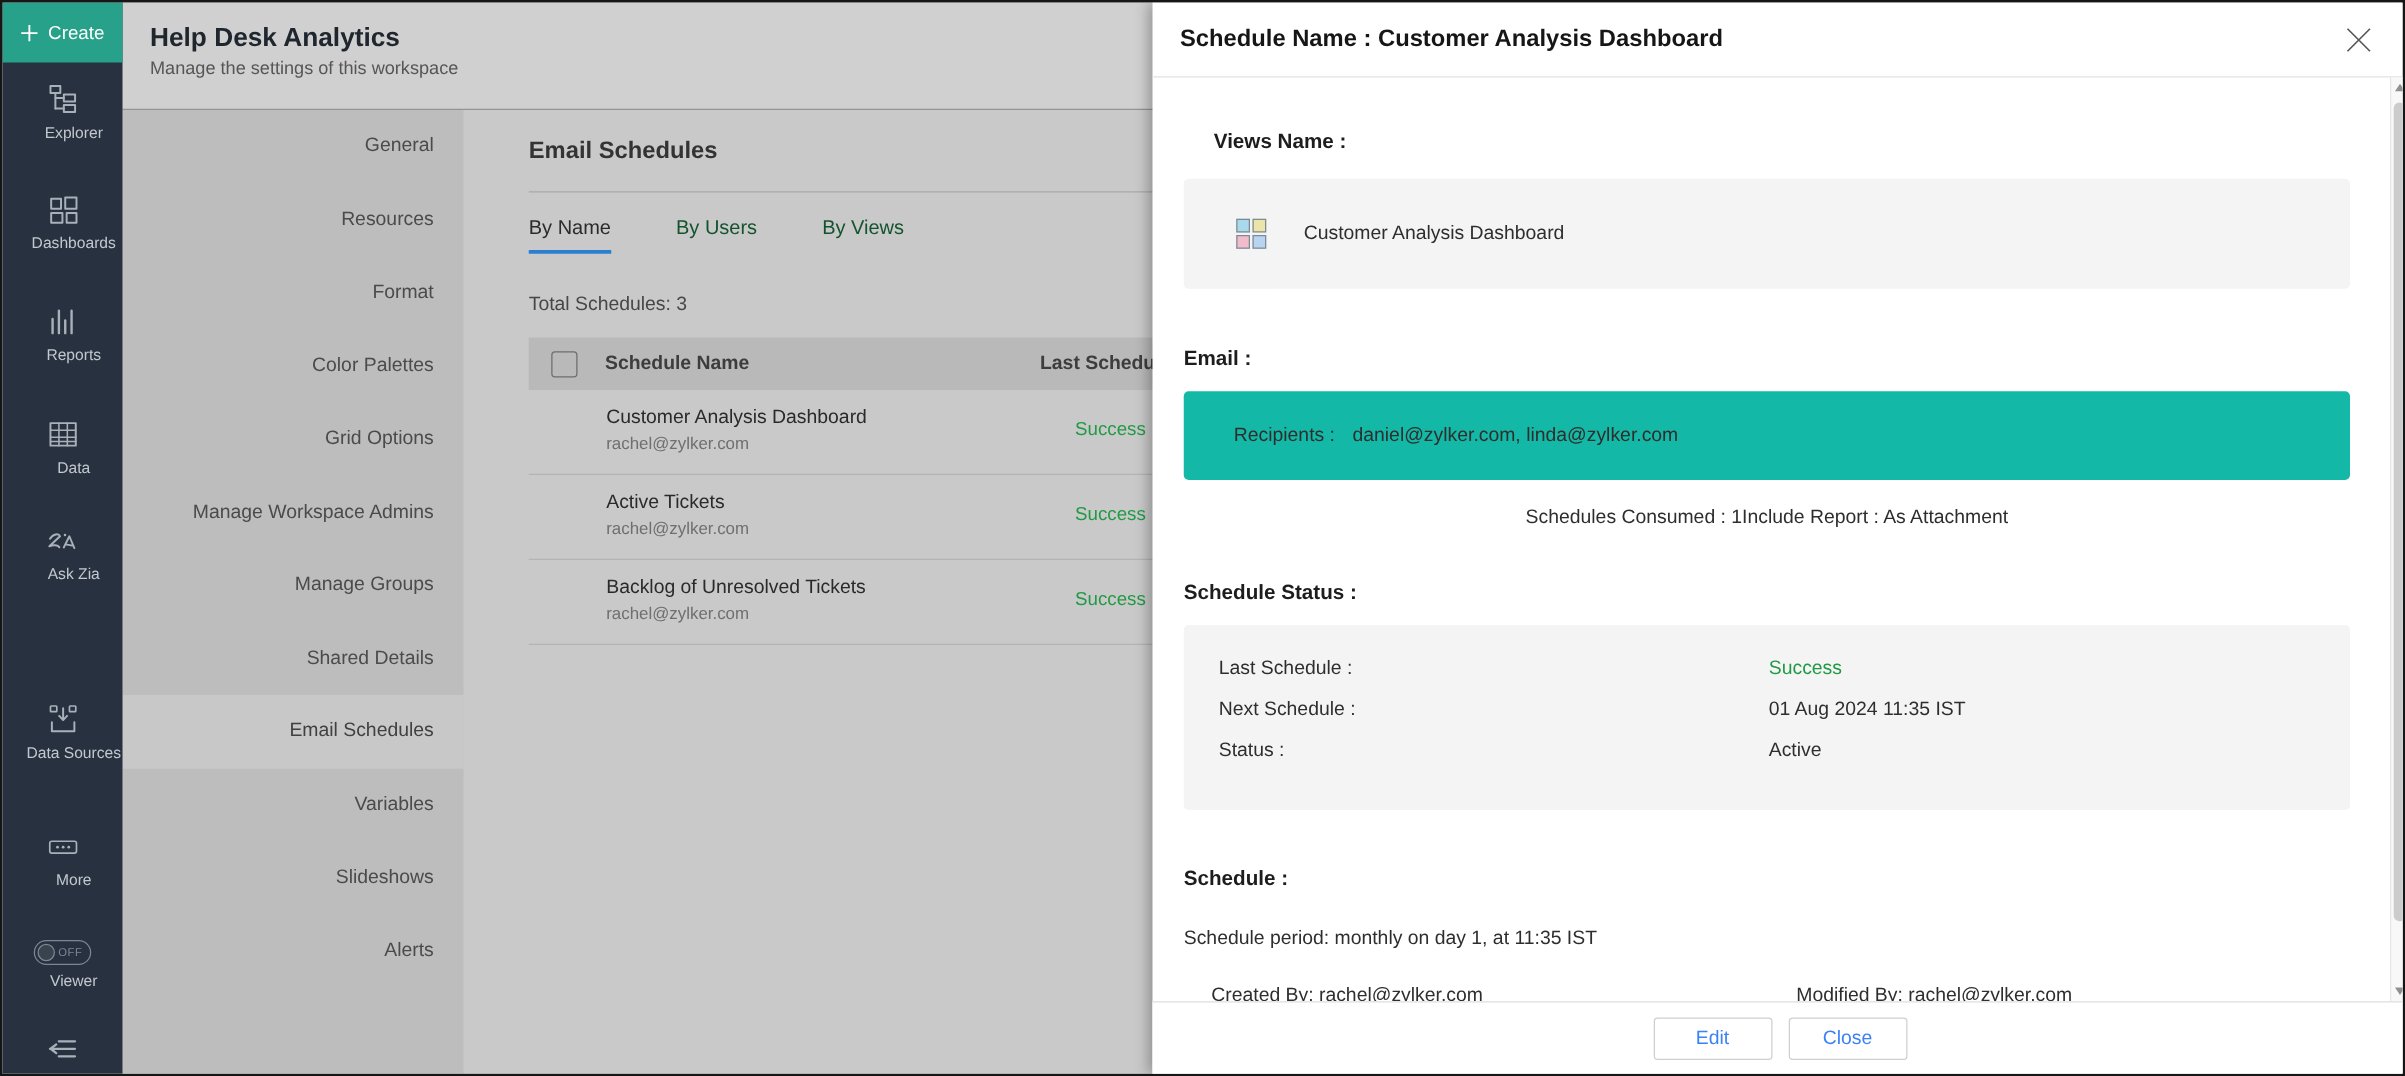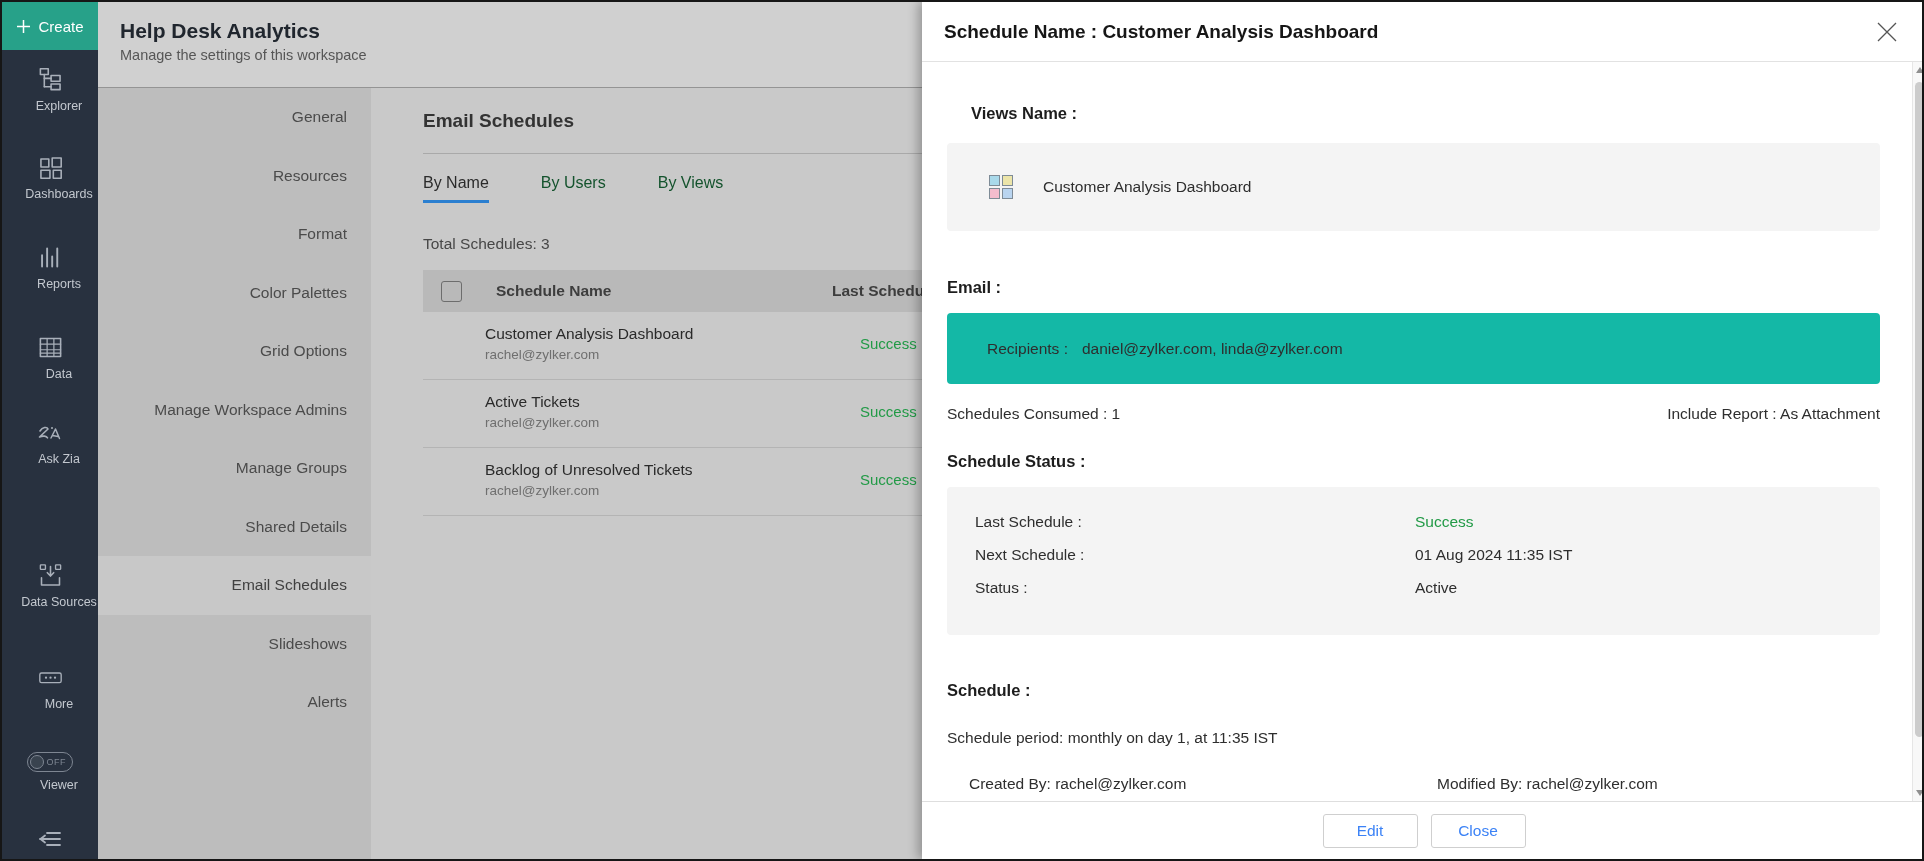--- a/index.html
+++ b/index.html
@@ -33,21 +33,21 @@
   
   .content { position:absolute; left:369px; top:86px; right:0; bottom:0; background:#c9c9c9; padding-left:52px; }
   .section-heading { margin-top:22px; font-size:19px; font-weight:bold; color:#333; }
   .heading-divider { margin-top:21px; border:none; border-top:1px solid #a9a9a9; width:96%; }
   .tabs { display:flex; gap:52px; margin-top:20px; }
   .tab { font-size:16px; color:#14532d; padding-bottom:8px; cursor:pointer; }
   .tab.active { color:#2b2b2b; border-bottom:3px solid #2b7fd0; }
   .total-label { margin-top:32px; font-size:15.5px; color:#474747; }
 
   .sched-table { margin-top:17px; width:790px; }
-  .sched-table-header { position:relative; height:42px; background:#b9b9b9; display:flex; align-items:center;gap:12px; }
+  .sched-table-header { position:relative; height:42px; background:#b9b9b9; display:flex; align-items:center; }
   .checkbox { width:21px; height:21px; border:1.5px solid #6d6d6d; border-radius:3px; margin-left:18px; cursor:pointer; }
   .col-name { margin-left:22px; font-size:15.5px; font-weight:bold; color:#3d3d3d; }
   .col-last { position:absolute; left:409px; font-size:15.5px; font-weight:bold; color:#3d3d3d; white-space:nowrap; }
   .sched-row { position:relative; height:68px; border-bottom:1px solid #b4b4b4; padding:13px 0 0 62px; cursor:pointer; }
   .row-title { font-size:15.5px; color:#2a2a2a; }
   .row-owner { font-size:13.5px; color:#6f6f6f; margin-top:4px; }
   .row-status { position:absolute; left:437px; top:23px; font-size:15px; color:#219a46; }
 
   
   .panel { position:absolute; left:920px; top:0; width:1004px; height:100%; background:#fff; z-index:20;
@@ -63,23 +63,23 @@
   .views-box-text { margin-left:30px; font-size:15.5px; color:#2e2e2e; }
   .dash-icon { display:grid; grid-template-columns:11px 11px; grid-template-rows:11px 11px; gap:2px; }
   .dash-icon span { border:1px solid #7e8b96; }
   .dash-tl { background:#a9d9ea; } .dash-tr { background:#ece5a9; } .dash-bl { background:#f3bccd; } .dash-br { background:#b9d4ef; }
 
   .email-label { margin-top:47px; }
   .recipients-box { margin-top:16px; height:71px; background:#14b8a6; border-radius:4px; display:flex; align-items:center; padding-left:40px; }
   .recipients-box .rlabel { font-size:15.5px; color:#2e2e2e; }
   .recipients-box .rvalue { font-size:15.5px; color:#2e2e2e; margin-left:14px; }
 
-  .consumed-row { margin-top:21px; display:flex; justify-content:space-between; font-size:15.5px; color:#2e2e2e; }
-
-  .status-label { margin-top:29px; }
+  .consumed-row { margin-top:21px; display:flex; justify-content:center; font-size:15.5px; color:#2e2e2e; }
+
+  .status-label { margin-top:42px; }
   .status-box { margin-top:16px; height:148px; background:#f4f4f4; border-radius:4px; padding:18px 0 0 28px; }
   .status-row { display:grid; grid-template-columns:440px 1fr; height:33px; align-items:center; font-size:15.5px; color:#2e2e2e; }
   .status-success { color:#219a46; }
 
   .schedule-label { margin-top:46px; }
   .period-text { margin-top:29px; font-size:15.5px; color:#2e2e2e; }
   .created-row { margin-top:28px; position:relative; font-size:15.5px; color:#2e2e2e; height:18px;margin-left:22px; }
   .modified-by { position:absolute; left:468px; top:0; }
 
   .panel-scrollbar { position:absolute; top:60px; right:0; width:14px; bottom:58px; background:#f8f8f8; border-left:1px solid #e6e6e6; }
@@ -196,20 +196,21 @@
   <div class="settings-nav">
     <div class="settings-item">General</div>
     <div class="settings-item">Resources</div>
     <div class="settings-item">Format</div>
     <div class="settings-item">Color Palettes</div>
     <div class="settings-item">Grid Options</div>
     <div class="settings-item">Manage Workspace Admins</div>
     <div class="settings-item">Manage Groups</div>
     <div class="settings-item">Shared Details</div>
     <div class="settings-item active">Email Schedules</div>
+    <div class="settings-item">Variables</div>
     <div class="settings-item">Slideshows</div>
     <div class="settings-item">Alerts</div>
   </div>
 
   <div class="content">
     <div class="section-heading">Email Schedules</div>
     <hr class="heading-divider">
     <div class="tabs">
       <div class="tab active">By Name</div>
       <div class="tab">By Users</div>

